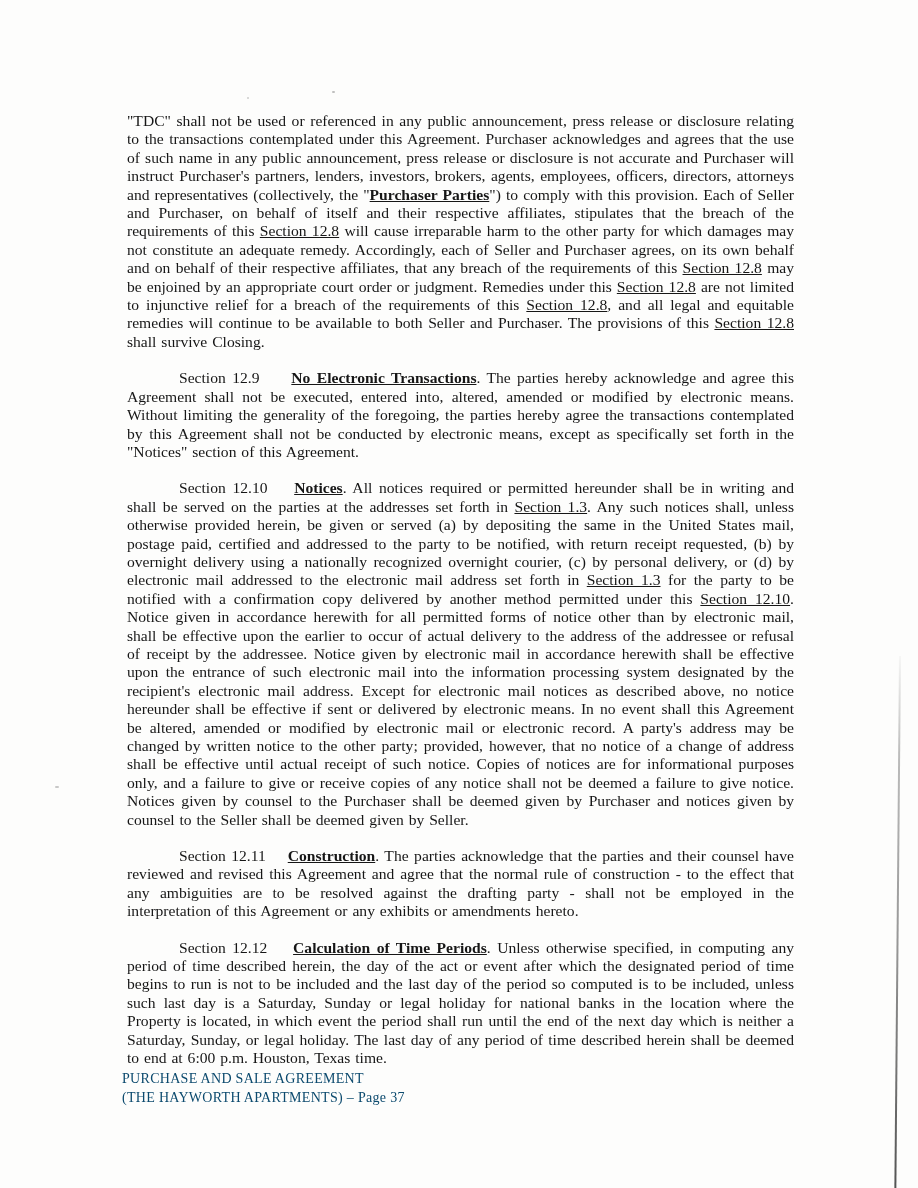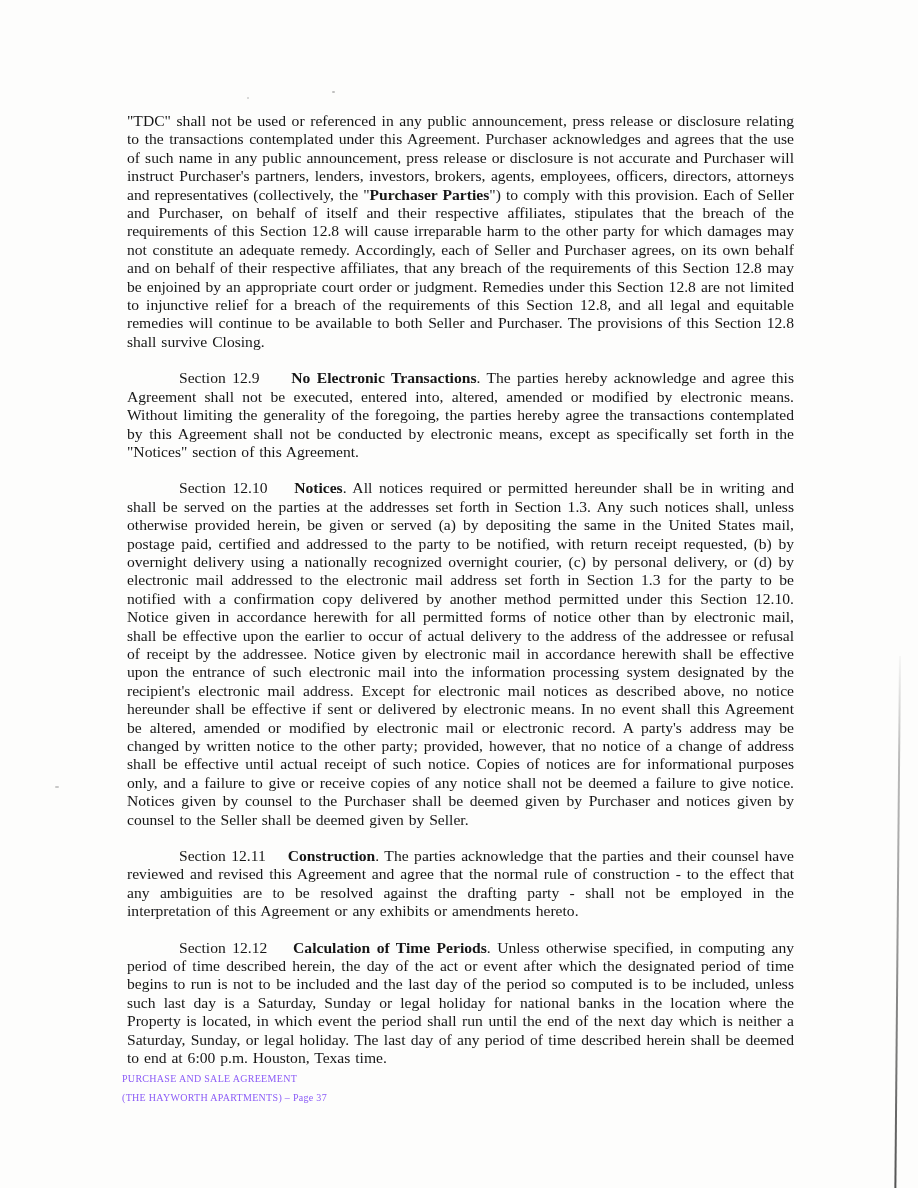--- a/index.html
+++ b/index.html
@@ -26,30 +26,30 @@
     line-height: 18.4px;
     word-spacing: 1px;
   }
   .para {
     margin: 0 0 18px 0;
   }
   .para.indent {
     text-indent: 52px;
   }
   .b { font-weight: bold; }
-  .u { }
-  .bu, .b.u { font-weight: bold; }
+  .u { text-decoration: underline; }
+  .bu, .b.u { font-weight: bold; text-decoration: underline; }
   .footer {
     position: absolute;
     left: 122px;
     top: 1069px;
-    font-size: 10px;
+    font-size: 14px;
     line-height: 19px;
     letter-spacing: 0.3px;
-    color: #8b5cf6;
+    color: #0c4a6e;
   }
   
   .scan-line {
     position: absolute;
     left: 899px;
     top: 656px;
     width: 1.5px;
     height: 534px;
     background: linear-gradient(to bottom,
       rgba(130,130,130,0.05),

